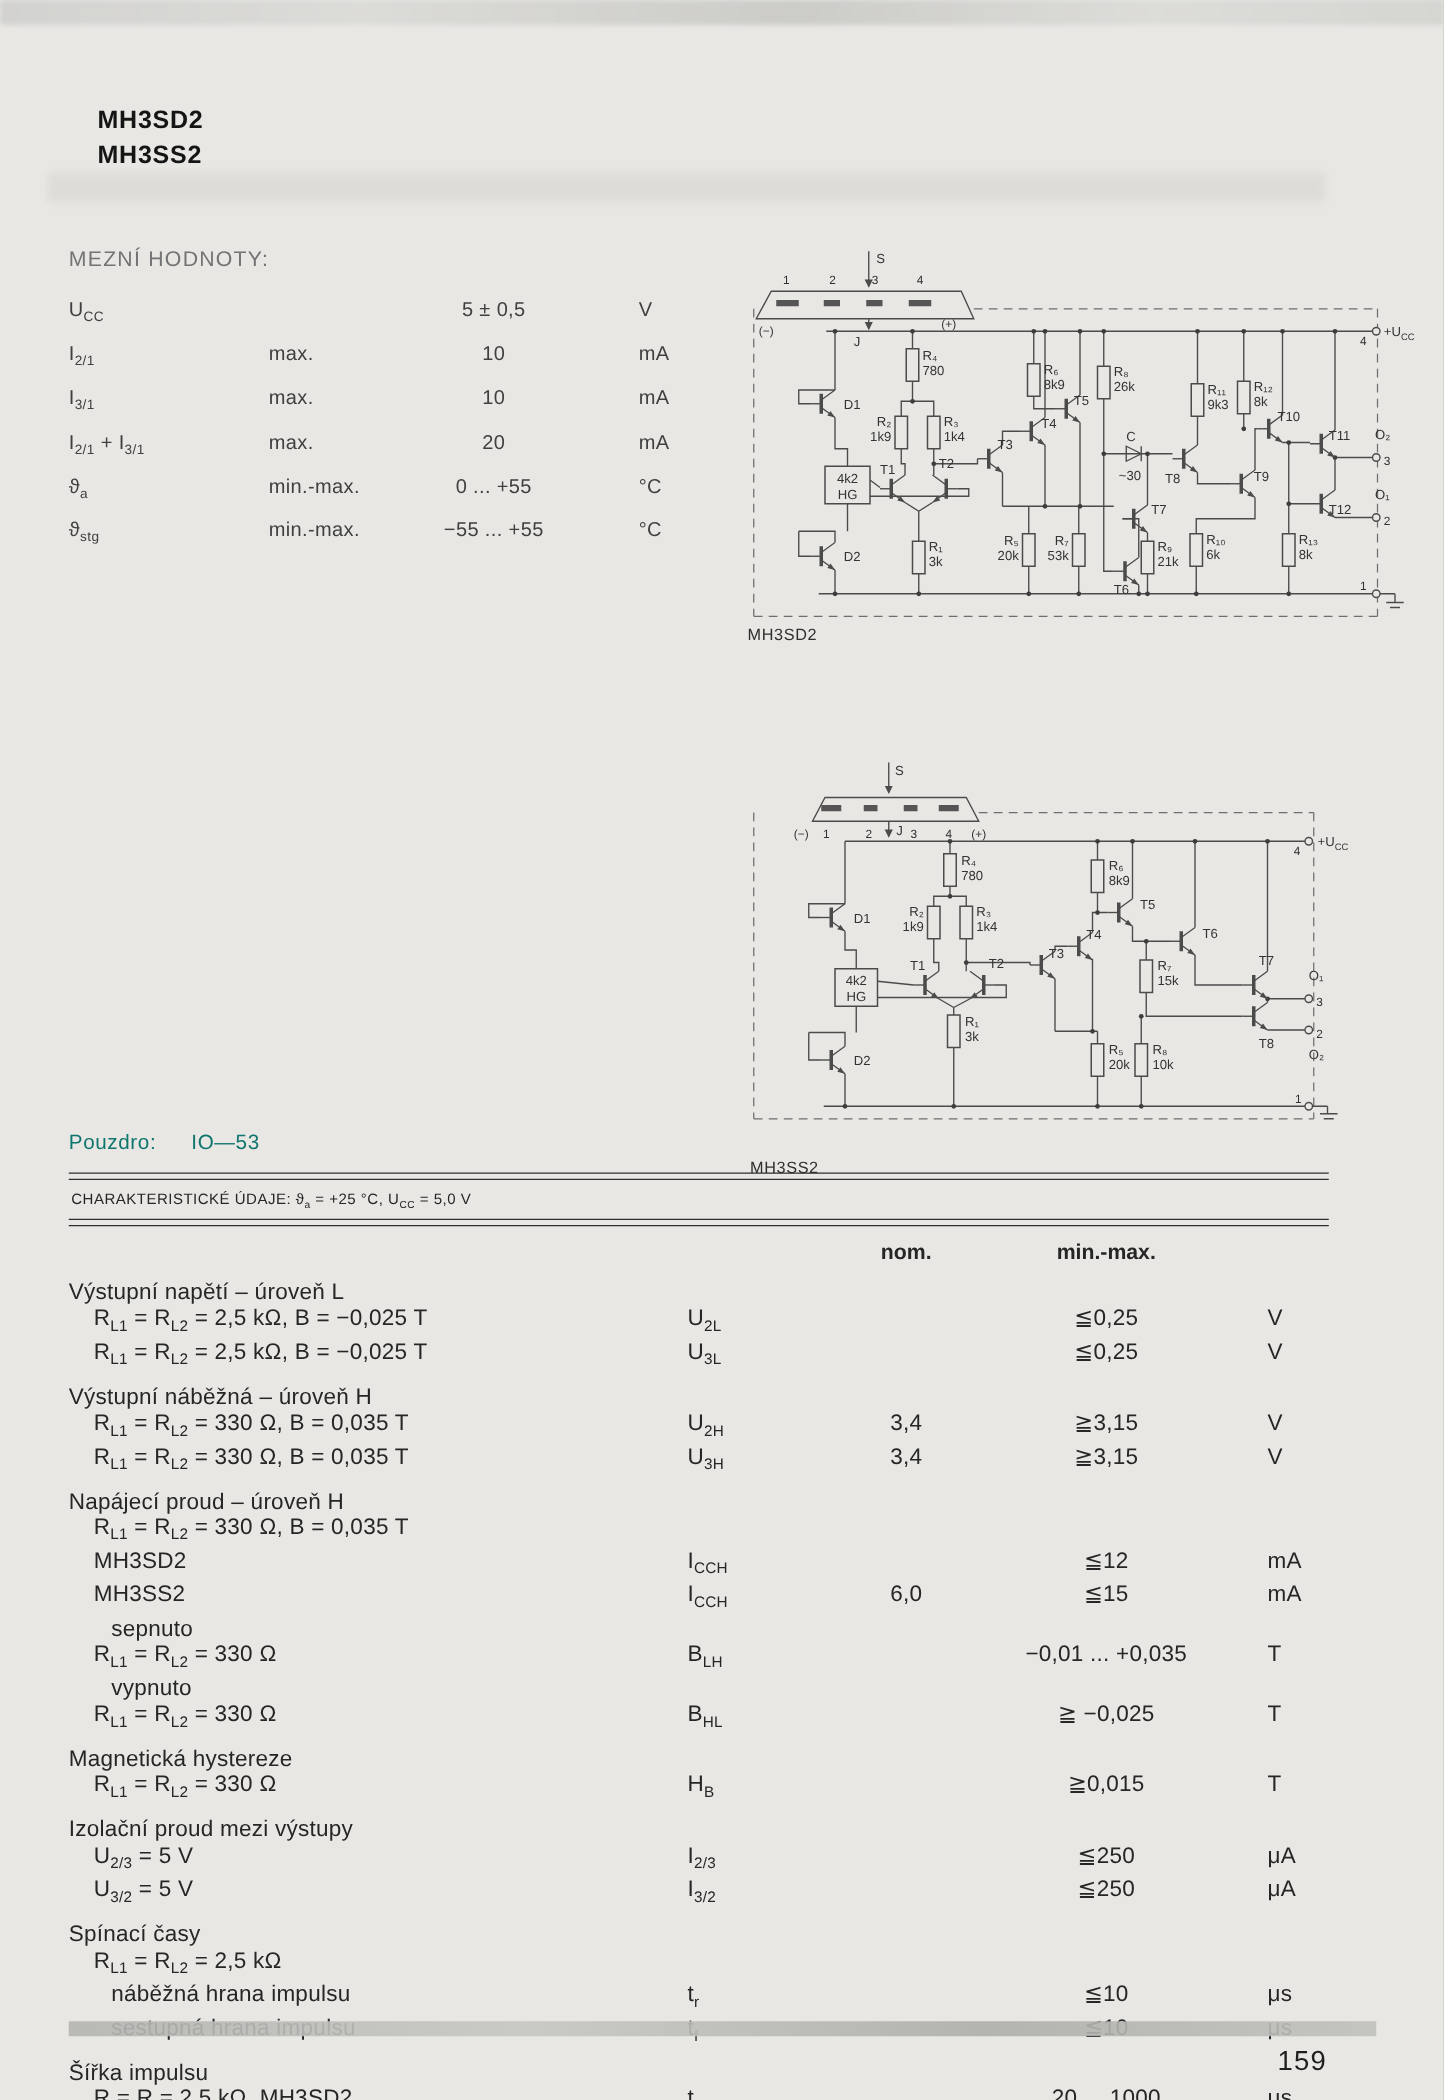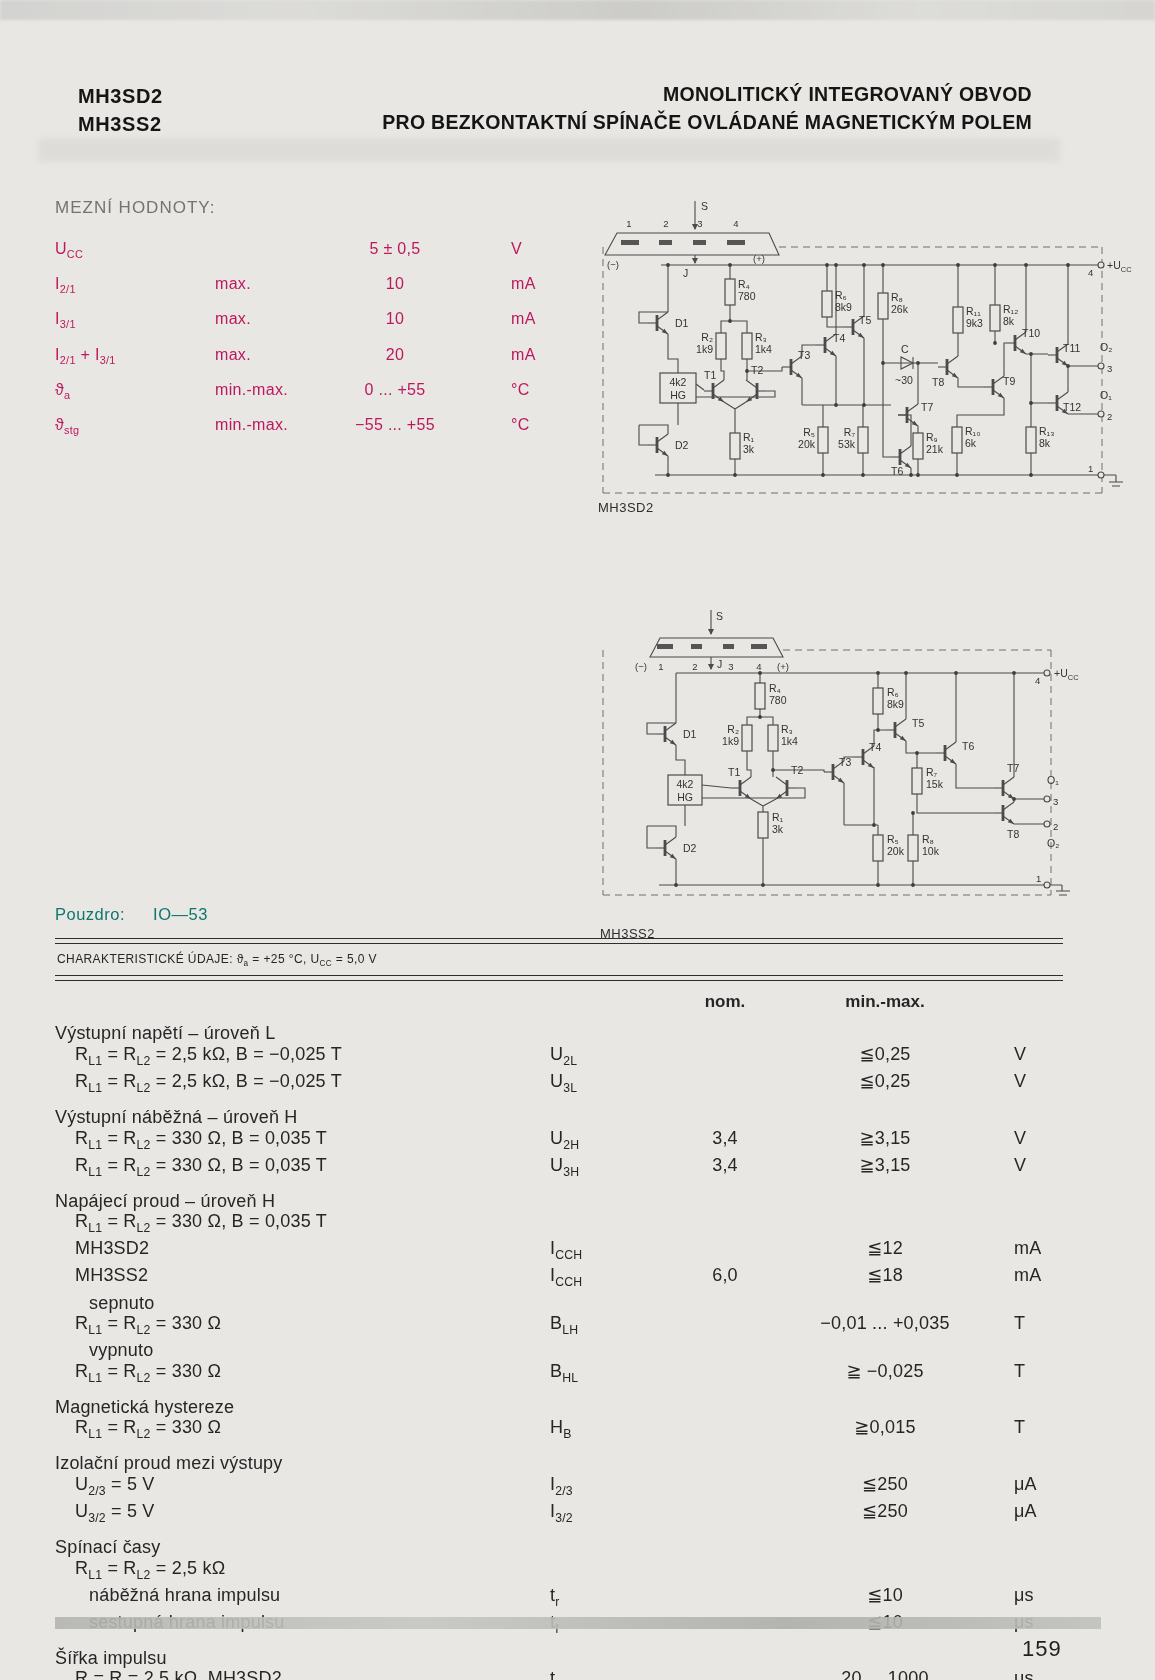--- a/index.html
+++ b/index.html
@@ -16,21 +16,21 @@
   
   .hdr-left{position:absolute;left:78px;top:82px;font-size:20px;font-weight:700;
     line-height:28px;letter-spacing:.6px;color:#151515;}
   .hdr-right{position:absolute;left:298px;top:80px;width:734px;text-align:right;
     font-size:19.5px;font-weight:700;line-height:28px;letter-spacing:.3px;color:#151515;}
   
   .limits{position:absolute;left:55px;top:198px;width:570px;}
   .limits-title{font-size:17px;letter-spacing:1px;color:#737373;}
   .lrows{margin-top:16px;}
   .lrow{display:grid;grid-template-columns:160px 110px 140px auto;line-height:29px;
-    font-size:16px;letter-spacing:.3px;color:#be185d;}
+    font-size:16px;letter-spacing:.3px;color:#404040;}
   .l-val{text-align:center;}
   .l-unit{padding-left:46px;}
   sub{font-size:.68em;}
   
   .pouzdro{position:absolute;left:55px;top:905px;font-size:16.5px;letter-spacing:.5px;color:#0f766e;}
   .pouzdro .v{margin-left:28px;}
   
   .cap{position:absolute;font-size:13px;letter-spacing:.5px;color:#2e2e2e;}
   
   .chars{position:absolute;left:55px;top:938px;width:1008px;color:#262626;}
@@ -68,24 +68,20 @@
 
 <div id="page">
 
   <div class="scan-top"></div>
   <div class="scan-band"></div>
 
   <div class="hdr-left">
     <div>MH3SD2</div>
     <div>MH3SS2</div>
   </div>
-  <div class="hdr-right">
-    <div>MONOLITICKÝ INTEGROVANÝ OBVOD</div>
-    <div>PRO BEZKONTAKTNÍ SPÍNAČE OVLÁDANÉ MAGNETICKÝM POLEM</div>
-  </div>
 
   <div class="limits">
     <div class="limits-title">MEZNÍ HODNOTY:</div>
     <div class="lrows">
 
         <div class="lrow">
           <span class="l-sym">U<sub>CC</sub></span>
           <span class="l-cond"></span>
           <span class="l-val">5 ± 0,5</span>
           <span class="l-unit">V</span>
@@ -606,21 +602,21 @@
           <span class="c-sym">I<sub>CCH</sub></span>
           <span class="c-nom"></span>
           <span class="c-mm">≦12</span>
           <span class="c-unit">mA</span>
         </div>
 
         <div class="crow t-row1">
           <span class="c-text">MH3SS2</span>
           <span class="c-sym">I<sub>CCH</sub></span>
           <span class="c-nom">6,0</span>
-          <span class="c-mm">≦18</span>
+          <span class="c-mm">≦15</span>
           <span class="c-unit">mA</span>
         </div>
 
 
         <div class="crow t-cond2">
           <span class="c-text">sepnuto</span>
           <span class="c-sym"></span>
           <span class="c-nom"></span>
           <span class="c-mm"></span>
           <span class="c-unit"></span>

